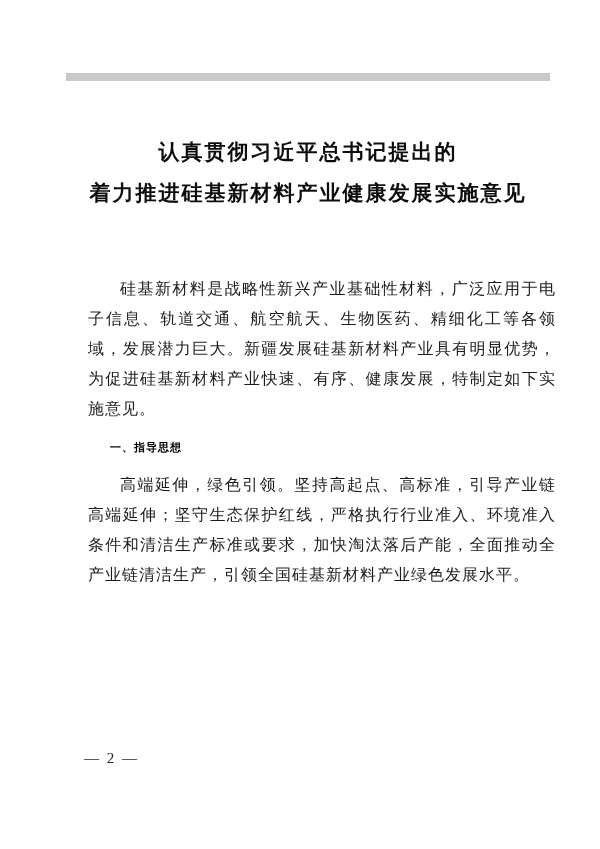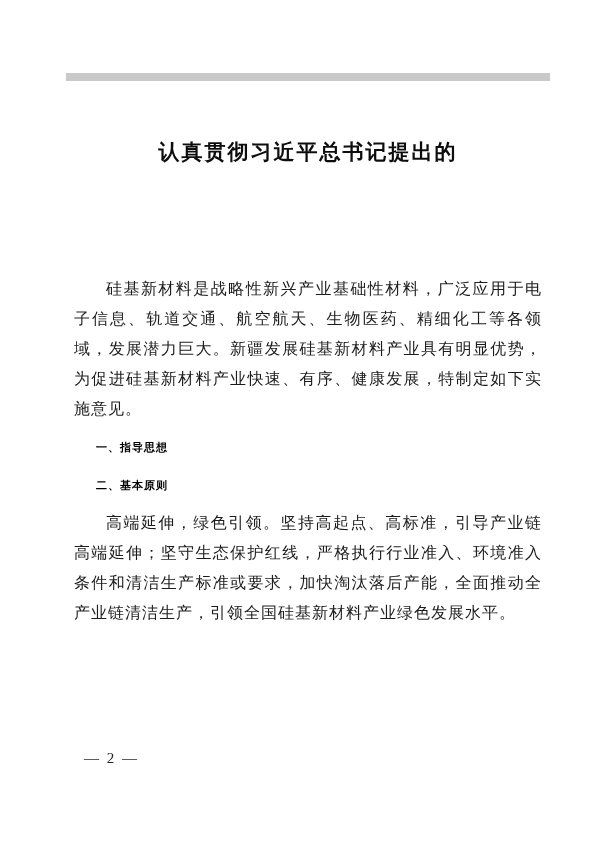--- a/index.html
+++ b/index.html
@@ -31,21 +31,21 @@
     font-weight: bold;
     font-size: 21px;
     line-height: 33px;
     letter-spacing: 2px;
     color: #0d0d0d;
   }
   .doc-title .title-line { display: block; }
   .content {
     position: absolute;
     top: 258px;
-    left: 58px;
+    left: 72px;
     width: 484px;
     font-size: 16px;
     line-height: 30px;
     text-align: justify;
     color: #1c1c1c;
   }
   .para {
     text-indent: 2em;
     letter-spacing: 1px;
     margin: 0;
@@ -70,24 +70,24 @@
 </style>
 </head>
 <body>
 
 <div class="page">
 
   <div class="top-rule"></div>
 
   <h1 class="doc-title">
     <span class="title-line">认真贯彻习近平总书记提出的</span>
+    <span class="title-line">着力推进硅基新材料产业健康发展实施意见</span>
   </h1>
 
   <div class="content">
     <p class="para">硅基新材料是战略性新兴产业基础性材料，广泛应用于电子信息、轨道交通、航空航天、生物医药、精细化工等各领域，发展潜力巨大。新疆发展硅基新材料产业具有明显优势，为促进硅基新材料产业快速、有序、健康发展，特制定如下实施意见。</p>
     <h2 class="section-heading">一、指导思想</h2>
-    <h2 class="section-heading">二、基本原则</h2>
     <p class="para">高端延伸，绿色引领。坚持高起点、高标准，引导产业链高端延伸；坚守生态保护红线，严格执行行业准入、环境准入条件和清洁生产标准或要求，加快淘汰落后产能，全面推动全产业链清洁生产，引领全国硅基新材料产业绿色发展水平。</p>
   </div>
 
   <div class="page-number">— 2 —</div>
 
 </div>
 
 </body></html>

